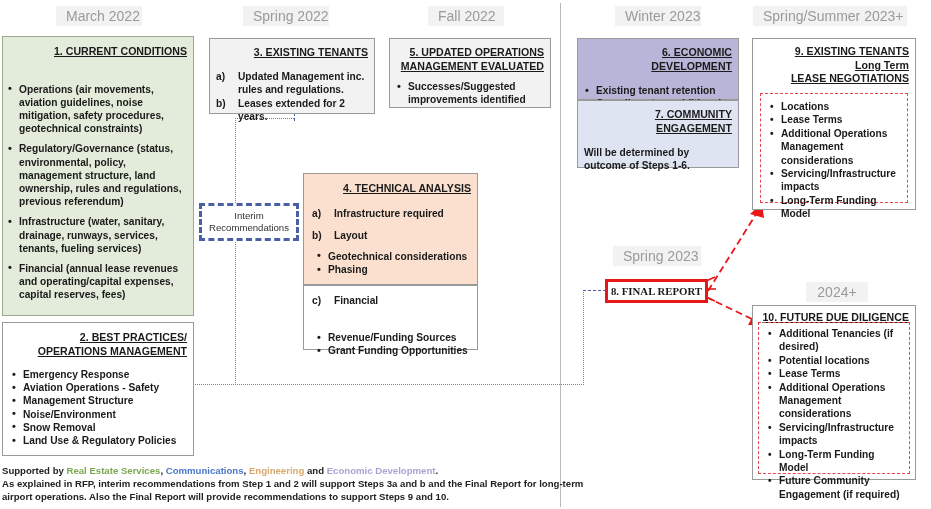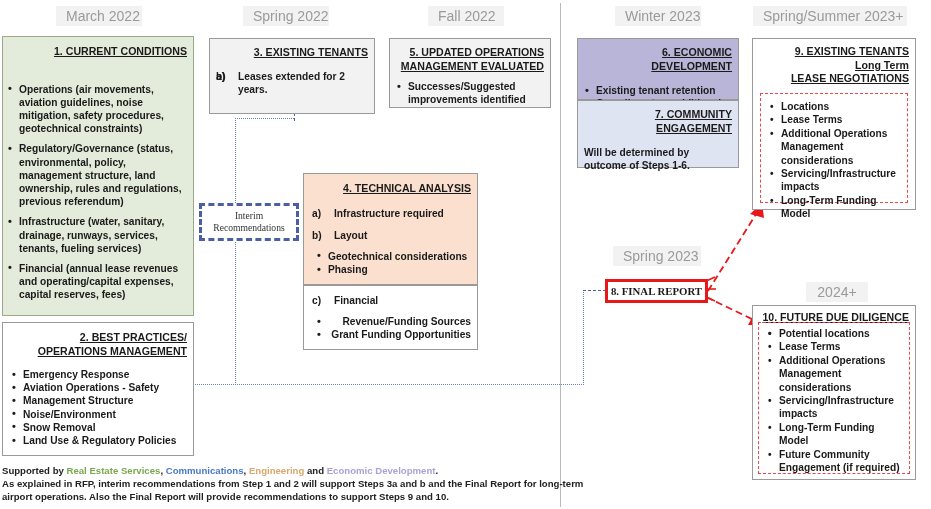--- a/index.html
+++ b/index.html
@@ -122,31 +122,32 @@
   <ul style="margin-top:10px;">
     <li>Emergency Response</li>
     <li>Aviation Operations - Safety</li>
     <li>Management Structure</li>
     <li>Noise/Environment</li>
     <li>Snow Removal</li>
     <li>Land Use &amp; Regulatory Policies</li>
   </ul>
 </div>
 
-<div class="interim" style="left:199px;top:203px;width:100px;height:38px;font-family:Liberation Serif, serif;">
+<div class="interim" style="left:199px;top:203px;width:100px;height:38px;">
   <div>
     <div>Interim</div>
     <div>Recommendations</div>
   </div>
 </div>
 
 <div class="box gray-hdr" style="left:209px;top:38px;width:166px;height:76px;padding:7px 6px 6px 4px;">
   <div class="ttl">3. EXISTING TENANTS</div>
   <div class="lettered" style="margin-top:10px;">
     <span class="lt">a)</span>
+    <span>Updated Management inc. rules and regulations.</span>
   </div>
   <div class="lettered" style="margin-top:1px;">
     <span class="lt">b)</span>
     <span>Leases extended for 2 years.</span>
   </div>
 </div>
 
 <div class="box gray-hdr" style="left:389px;top:38px;width:162px;height:70px;padding:7px 6px 6px 6px;">
   <div class="ttl">5. UPDATED OPERATIONS</div>
   <div class="ttl">MANAGEMENT EVALUATED</div>
@@ -168,21 +169,21 @@
   <ul style="margin-top:8px;margin-left:6px;">
     <li>Geotechnical considerations</li>
     <li>Phasing</li>
   </ul>
 </div>
 <div class="box" style="left:303px;top:285px;width:175px;height:65px;padding:8px 6px 6px 6px;">
   <div class="lettered">
     <span class="lt">c)</span>
     <span>Financial</span>
   </div>
-  <ul style="margin-top:8px;margin-left:6px;text-align:right;">
+  <ul style="margin-top:24px;margin-left:6px;">
     <li>Revenue/Funding Sources</li>
     <li>Grant Funding Opportunities</li>
   </ul>
 </div>
 
 <div class="box lav" style="left:577px;top:38px;width:162px;height:62px;padding:7px 6px 6px 6px;">
   <div class="ttl">6. ECONOMIC DEVELOPMENT</div>
   <ul style="margin-top:11px;">
     <li>Existing tenant retention</li>
     <li>Complimentary additional operations to consider.</li>
@@ -223,21 +224,21 @@
   </ul>
 </div>
 
 <div class="box" style="left:752px;top:305px;width:164px;height:175px;padding:5px 6px 6px 6px;">
   <div class="ttl">10. FUTURE DUE DILIGENCE</div>
 </div>
 <div class="reddash" style="left:758px;top:322px;width:152px;height:152px;padding:4px 4px 4px 8px;">
   <ul style="margin:0;padding:0;list-style:none;">
     <li style="font-weight:bold;font-size:10.2px;line-height:13.4px;position:relative;padding-left:12px;">
       <span style="position:absolute;left:1px;">•</span>
-      </li>
+      <span>Additional Tenancies (if desired)</span></li>
     <li style="font-weight:bold;font-size:10.2px;line-height:13.4px;position:relative;padding-left:12px;">
       <span style="position:absolute;left:1px;">•</span>
       <span>Potential locations</span></li>
     <li style="font-weight:bold;font-size:10.2px;line-height:13.4px;position:relative;padding-left:12px;">
       <span style="position:absolute;left:1px;">•</span>
       <span>Lease Terms</span></li>
     <li style="font-weight:bold;font-size:10.2px;line-height:13.4px;position:relative;padding-left:12px;">
       <span style="position:absolute;left:1px;">•</span>
       <span>Additional Operations Management considerations</span></li>
     <li style="font-weight:bold;font-size:10.2px;line-height:13.4px;position:relative;padding-left:12px;">

